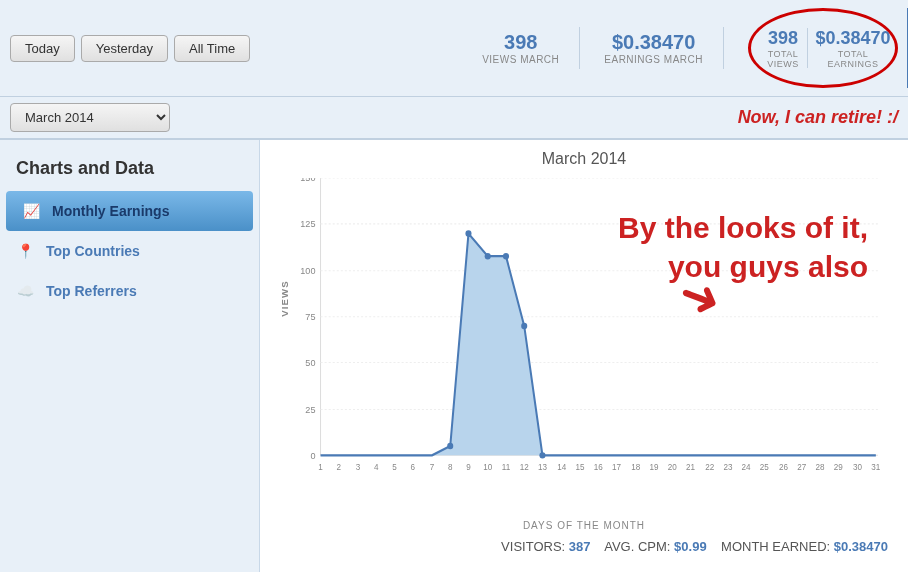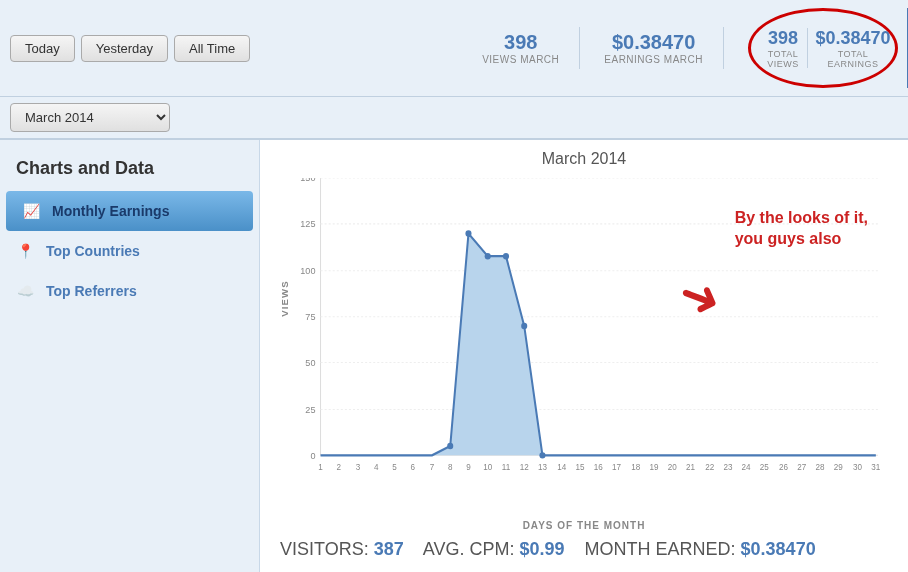--- a/index.html
+++ b/index.html
@@ -202,39 +202,39 @@
     svg.chart-svg {
       width: 100%;
       height: 320px;
     }
 
     .chart-annotation {
       position: absolute;
       top: 30px;
       right: 20px;
       color: #cc2222;
-      font-size: 16px;
+      font-size: 30px;
       font-weight: bold;
       line-height: 1.3;
-      text-align: left;
+      text-align: right;
     }
 
     .chart-footer {
-      text-align: left;
+      text-align: right;
       margin-top: 8px;
-      font-size: 18px;
+      font-size: 13px;
       color: #555;
     }
     .chart-footer strong {
       color: #4a7ab5;
     }
     .days-label {
       text-align: center;
       font-size: 10px;
-      font-weight: bold;
+      font-weight: normal;
       color: #888;
       letter-spacing: 1px;
       margin-top: 2px;
     }
   </style>
 </head>
 <body>
 
 <div class="toolbar">
   <button class="toolbar-btn">Today</button>
@@ -269,20 +269,21 @@
     </div>
   </div>
 </div>
 
 <div class="second-row">
   <select class="date-select">
     <option>March 2014</option>
     <option>February 2014</option>
     <option>January 2014</option>
   </select>
+  <div class="retire-text">Now, I can retire! :/</div>
 </div>
 
 <div class="main-layout">
 
   <div class="sidebar">
     <div class="sidebar-title">Charts and Data</div>
 
     <div class="sidebar-item active">
       <span class="icon">📈</span>
       <span>Monthly Earnings</span>

